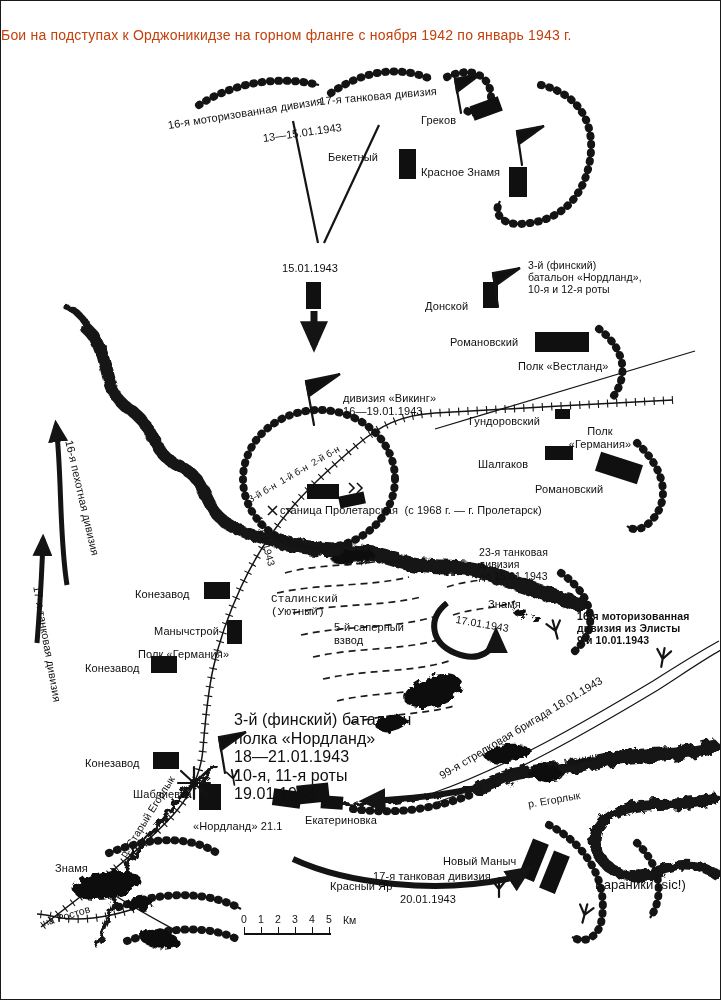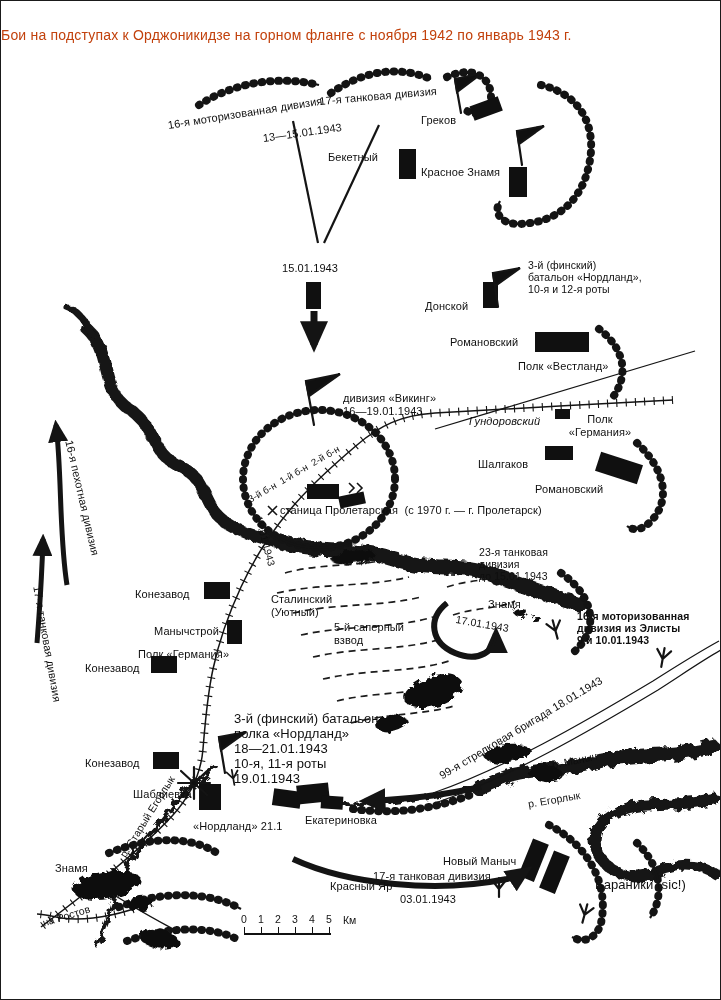--- a/index.html
+++ b/index.html
@@ -238,63 +238,63 @@
       <div class="map-label" style="left: 420px; top: 165px; font-size: 11px;">Красное Знамя</div>
       <div class="map-label" style="left: 281px; top: 261px; font-size: 11px;">15.01.1943</div>
       <div class="map-label" style="left: 424px; top: 299px; font-size: 11px;">Донской</div>
       <div class="map-label" style="left: 527px; top: 258px; font-size: 10.5px;">3-й (финский)
 батальон «Нордланд»,
 10-я и 12-я роты</div>
       <div class="map-label" style="left: 449px; top: 335px; font-size: 11px;">Романовский</div>
       <div class="map-label" style="left: 517px; top: 359px; font-size: 11px;">Полк «Вестланд»</div>
       <div class="map-label" style="left: 342px; top: 391px; font-size: 11px;">дивизия «Викинг»
 16—19.01.1943</div>
-      <div class="map-label" style="left: 468px; top: 414px; font-size: 11px; font-style: italic;">Гундоровский</div>
-      <div class="map-label" style="left: 556px; top: 412px; font-size: 11px; width: 86px; text-align: center;">Полк
+      <div class="map-label" style="left: 468px; top: 414px; font-size: 11px;">Гундоровский</div>
+      <div class="map-label" style="left: 556px; top: 424px; font-size: 11px; width: 86px; text-align: center;">Полк
 «Германия»</div>
       <div class="map-label" style="left: 477px; top: 457px; font-size: 11px;">Шалгаков</div>
       <div class="map-label" style="left: 534px; top: 482px; font-size: 11px;">Романовский</div>
       <div class="map-label" style="left: 74px; top: 438px; font-size: 11px; transform: rotate(77deg);">16-я пехотная дивизия</div>
       <div class="map-label" style="left: 245px; top: 494px; font-size: 9.5px; transform: rotate(-30deg);">3-й б-н  1-й б-н  2-й б-н</div>
-      <div class="map-label" style="left: 279px; top: 503px; font-size: 11px;">станица Пролетарская  (с 1970 г. — г. Пролетарск)</div>
+      <div class="map-label" style="left: 279px; top: 503px; font-size: 11px;">станица Пролетарская  (с 1968 г. — г. Пролетарск)</div>
       <div class="map-label" style="left: 263px; top: 514px; font-size: 10px; transform: rotate(75deg);">18.01.1943</div>
       <div class="map-label" style="left: 478px; top: 545px; font-size: 10.5px;">23-я танковая
 дивизия
 до 15.01.1943</div>
       <div class="map-label" style="left: 134px; top: 587px; font-size: 11px;">Конезавод</div>
-      <div class="map-label" style="left: 270px; top: 592px; font-size: 11px;">Сталинский
+      <div class="map-label" style="left: 270px; top: 592px; font-size: 11px; font-family: Liberation Mono, monospace;">Сталинский
 (Уютный)</div>
       <div class="map-label" style="left: 487px; top: 597px; font-size: 11px;">Знамя</div>
       <div class="map-label" style="left: 456px; top: 612px; font-size: 10.5px; transform: rotate(10deg);">17.01.1943</div>
       <div class="map-label" style="left: 576px; top: 609px; font-size: 10.5px; font-weight: bold;">16-я моторизованная
 дивизия из Элисты
 9 и 10.01.1943</div>
       <div class="map-label" style="left: 153px; top: 624px; font-size: 11px;">Манычстрой</div>
       <div class="map-label" style="left: 137px; top: 647px; font-size: 11px;">Полк «Германия»</div>
       <div class="map-label" style="left: 333px; top: 620px; font-size: 11px;">5-й саперный
 взвод</div>
       <div class="map-label" style="left: 84px; top: 661px; font-size: 11px;">Конезавод</div>
       <div class="map-label" style="left: 436px; top: 770px; font-size: 11px; transform: rotate(-31deg);">99-я стрелковая бригада 18.01.1943</div>
-      <div class="map-label" style="left: 233px; top: 710px; font-size: 13px;">3-й (финский) батальон
+      <div class="map-label" style="left: 233px; top: 710px; font-size: 16px;">3-й (финский) батальон
 полка «Нордланд»
 18—21.01.1943
 10-я, 11-я роты
 19.01.1943</div>
       <div class="map-label" style="left: 84px; top: 756px; font-size: 11px;">Конезавод</div>
       <div class="map-label" style="left: 132px; top: 787px; font-size: 11px;">Шаблиевка</div>
       <div class="map-label" style="left: 550px; top: 758px; font-size: 10.5px; transform: rotate(-12deg);">р. Маныч</div>
       <div class="map-label" style="left: 526px; top: 797px; font-size: 10.5px; transform: rotate(-10deg);">р. Егорлык</div>
       <div class="map-label" style="left: 192px; top: 819px; font-size: 11px;">«Нордланд» 21.1</div>
       <div class="map-label" style="left: 304px; top: 813px; font-size: 11px;">Екатериновка</div>
       <div class="map-label" style="left: 116px; top: 852px; font-size: 10.5px; transform: rotate(-58deg);">р. Старый Егорлык</div>
       <div class="map-label" style="left: 329px; top: 840px; font-size: 11px; margin-top: 39px;">Красный Яр</div>
       <div class="map-label" style="left: 442px; top: 838px; font-size: 11px; margin-top: 16px;">Новый Маныч</div>
       <div class="map-label" style="left: 54px; top: 861px; font-size: 11px;">Знамя</div>
       <div class="map-label" style="left: 372px; top: 869px; font-size: 11px;">17-я танковая дивизия</div>
-      <div class="map-label" style="left: 399px; top: 892px; font-size: 11px;">03.01.1943</div>
+      <div class="map-label" style="left: 399px; top: 892px; font-size: 11px;">20.01.1943</div>
       <div class="map-label" style="left: 594px; top: 876px; font-size: 13px;">Бараники (sic!)</div>
       <div class="map-label" style="left: 42px; top: 584px; font-size: 11px; transform: rotate(80deg);">17-я танковая дивизия</div>
       <div class="map-label" style="left: 40px; top: 916px; font-size: 10.5px; transform: rotate(-17deg);">на Ростов</div>
     </div>
 
   <div class="scalebar" style="left:243px;top:912px">
     <div class="scale-nums">
         <span style="left: -5px;">0</span>
         <span style="left: 12px;">1</span>
         <span style="left: 29px;">2</span>

